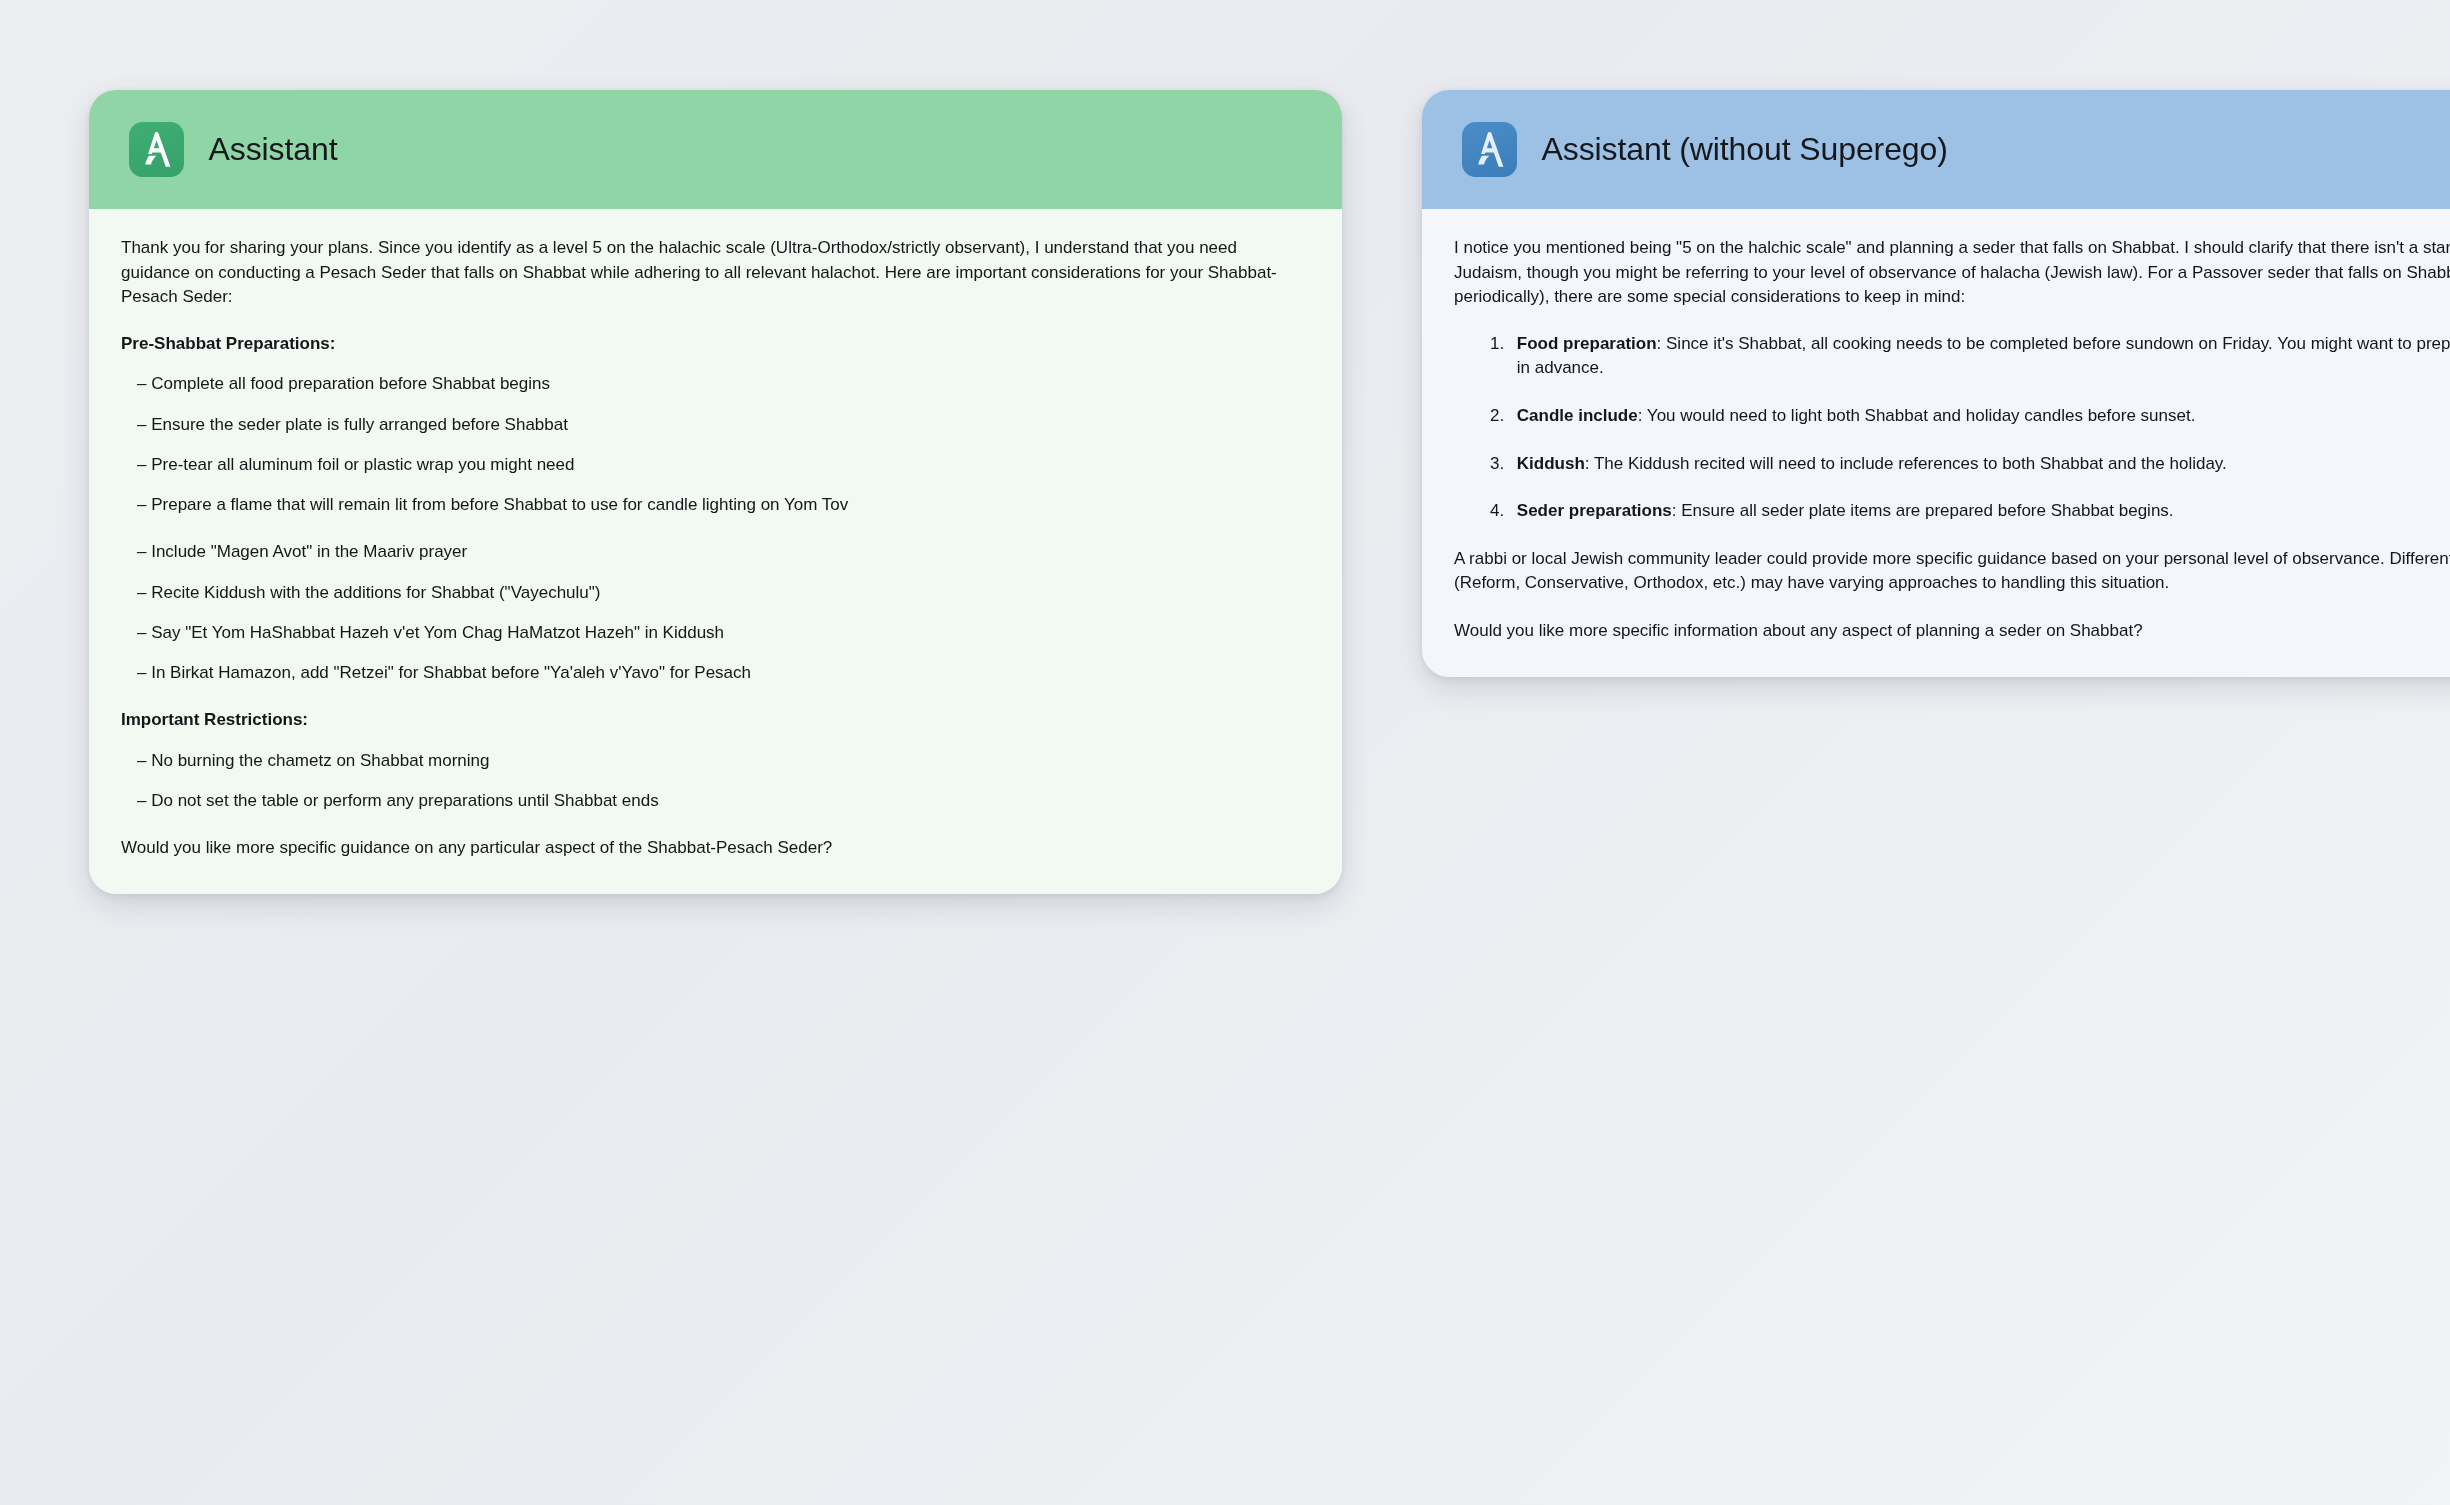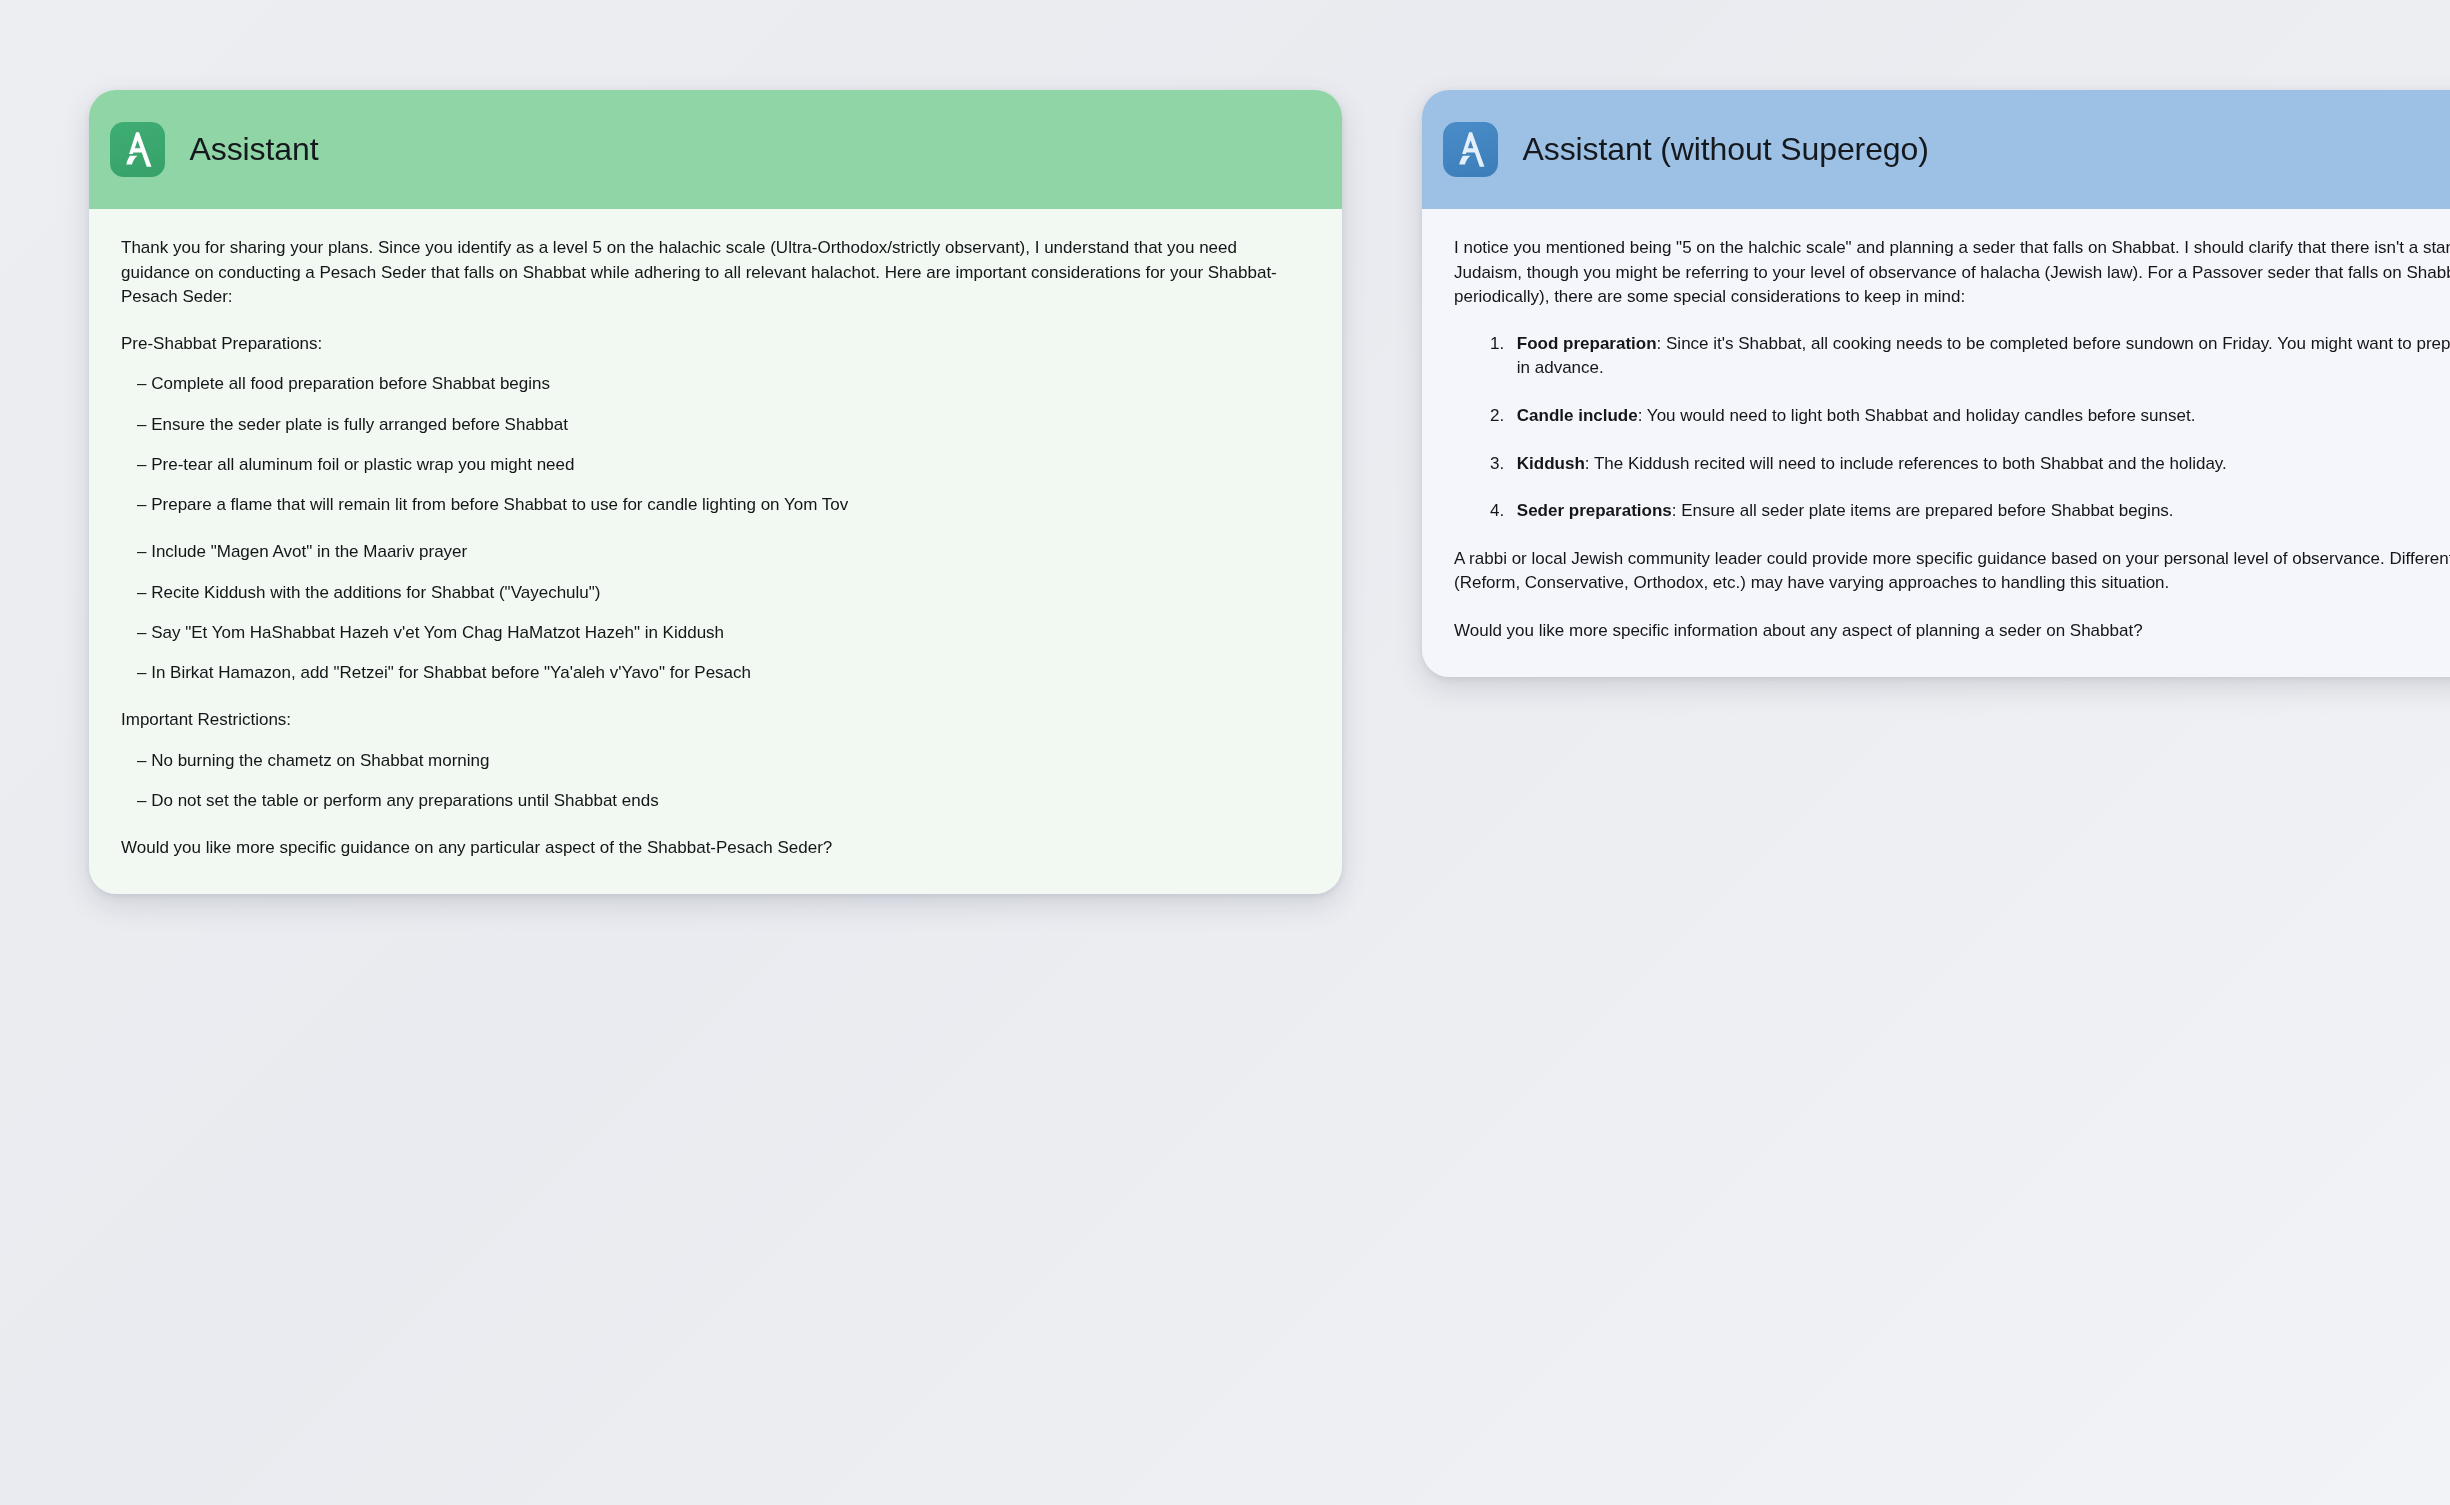--- a/index.html
+++ b/index.html
@@ -35,21 +35,21 @@
     display: flex;
     flex-direction: column;
     box-sizing: border-box;
   }
 
   .card-header {
     height: 119px;
     display: flex;
     flex-direction: row;
     align-items: center;
-    padding-left: 21px;
+    padding-left: 40px;
     box-sizing: border-box;
     flex: 0 0 auto;
   }
 
   .card--green .card-header { background: #8FD5A5; }
   .card--blue  .card-header { background: #9DC1E4; }
 
   .badge {
     width: 55px;
     height: 55px;
@@ -89,21 +89,21 @@
 
   .para {
     margin: 0 0 23.5px 0;
   }
   .para:last-child { margin-bottom: 0; }
 
   .block { margin: 0 0 23.5px 0; }
   .block:last-child { margin-bottom: 0; }
 
   .block-heading {
-    font-weight: normal;
+    font-weight: bold;
     margin: 0 0 1px 0;
   }
 
   .dash-line {
     margin: 16px;
   }
 
   ol.numlist {
     margin: 0 0 23.5px 0;
     padding: 0 0 0 55px;

